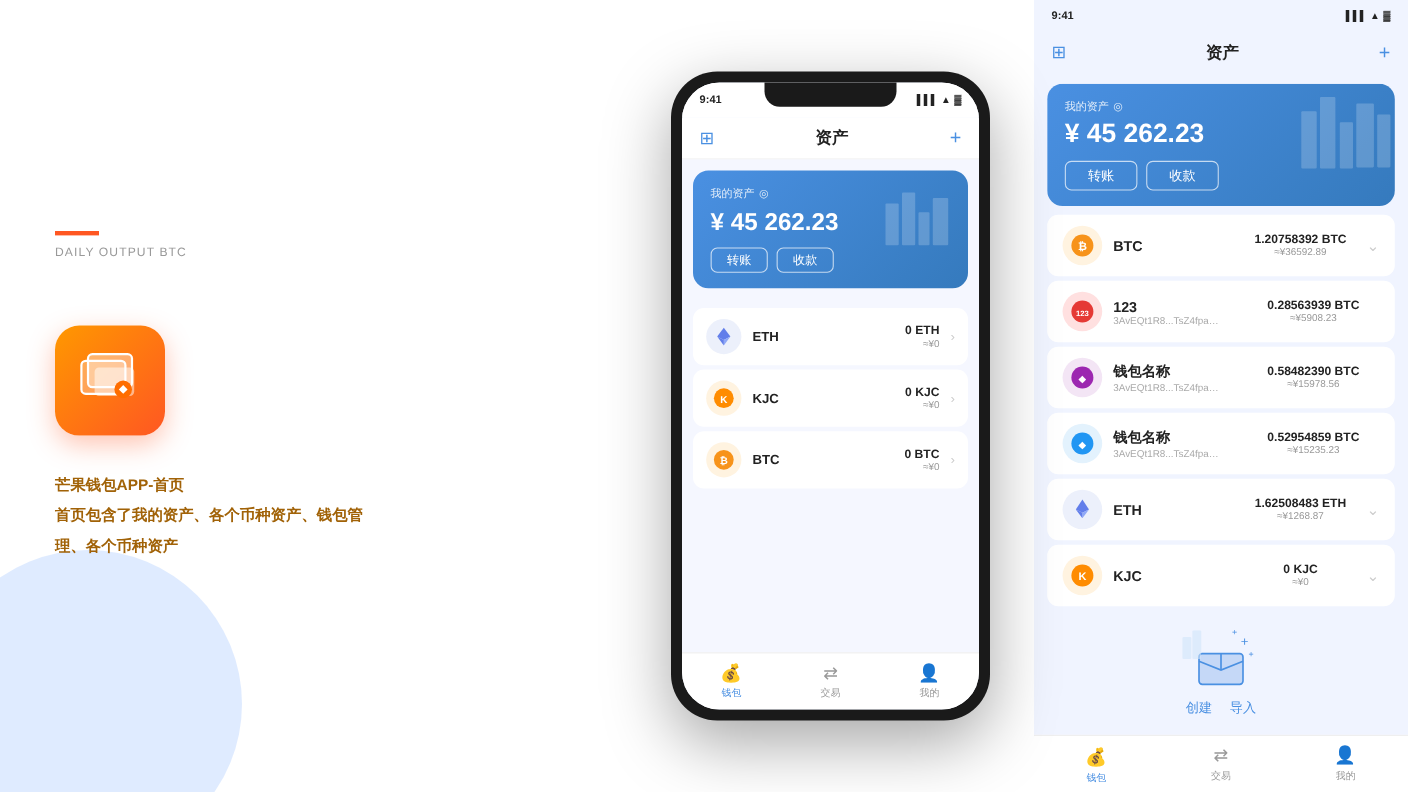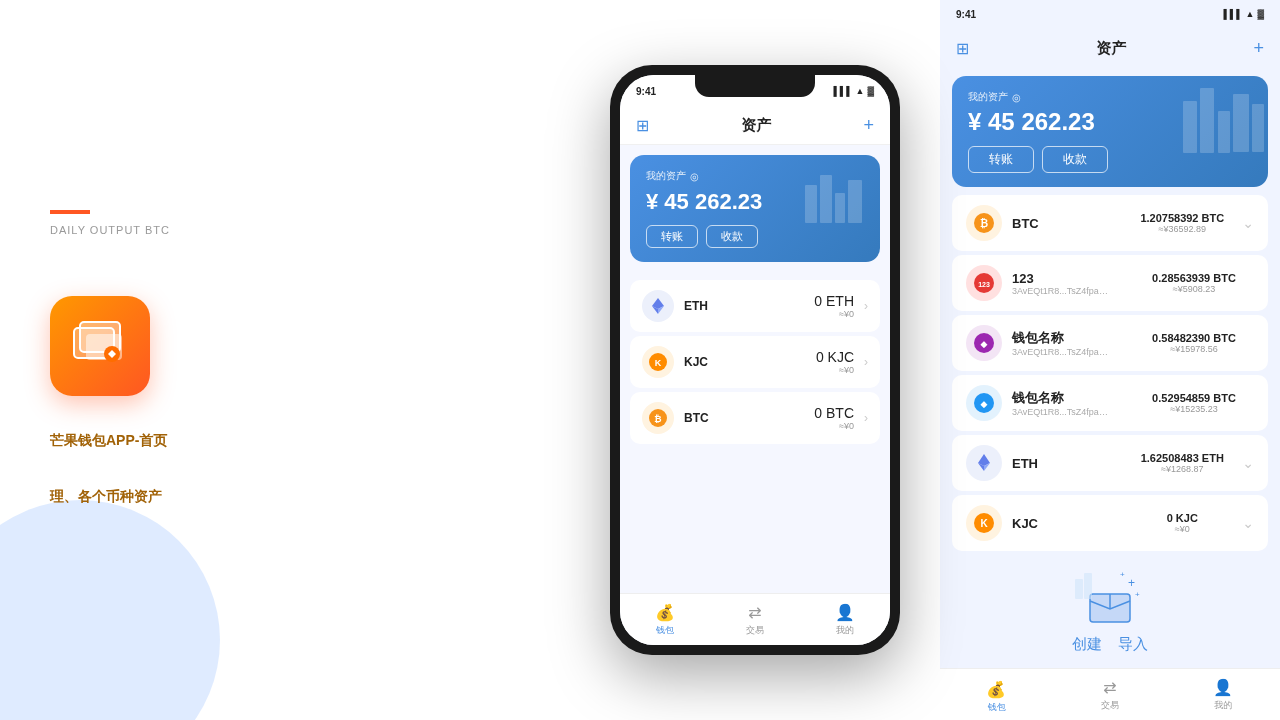--- a/index.html
+++ b/index.html
@@ -214,21 +214,21 @@
       justify-content: center;
       font-size: 16px;
       flex-shrink: 0;
     }
     .coin-icon.eth { background: #ecf0fb; color: #627eea; }
     .coin-icon.kjc { background: #fff3e0; color: #FF8C00; }
     .coin-icon.btc { background: #fff3e0; color: #F7931A; }
     .coin-name-col { flex: 1; }
     .coin-name { font-size: 12px; font-weight: 600; color: #222; }
     .coin-amount-col { text-align: right; }
-    .coin-amount { font-size: 14px; font-weight: 400; color: #222; }
+    .coin-amount { font-size: 11px; font-weight: 700; color: #222; }
     .coin-approx { font-size: 9px; color: #999; }
     .coin-arrow { color: #ccc; font-size: 12px; }
     .phone-tab-bar {
       height: 52px;
       background: #fff;
       display: flex;
       align-items: center;
       border-top: 1px solid #eee;
     }
     .phone-tab {
@@ -358,21 +358,21 @@
       font-size: 11px;
       color: #666;
       margin-bottom: 6px;
     }
     .eth-promo-links {
       display: flex;
       justify-content: center;
       gap: 16px;
     }
     .eth-promo-link {
-      font-size: 15px;
+      font-size: 12px;
       color: #4a90e2;
       cursor: pointer;
     }
     .right-tab-bar {
       height: 52px;
       background: #fff;
       display: flex;
       align-items: center;
       border-top: 1px solid #eee;
     }
@@ -407,21 +407,21 @@
     <svg viewBox="0 0 60 60" fill="none" xmlns="http://www.w3.org/2000/svg">
       <rect x="4" y="12" width="40" height="30" rx="4" fill="rgba(255,255,255,0.3)" stroke="white" stroke-width="2"></rect>
       <rect x="10" y="6" width="40" height="30" rx="4" fill="rgba(255,255,255,0.4)" stroke="white" stroke-width="2"></rect>
       <rect x="16" y="18" width="36" height="26" rx="4" fill="white" opacity="0.5"></rect>
       <circle cx="42" cy="38" r="8" fill="#FF6D00"></circle>
       <path d="M38 38 L42 34 L46 38 L42 42 Z" fill="white"></path>
     </svg>
   </div>
   <div class="app-desc">
     <span>芒果钱包APP-首页</span><br>
-    <br>
+    <span>首页包含了我的资产、各个币种资产、钱包管</span><br>
     <span>理、各个币种资产</span>
   </div>
 </div>
 
 <div class="phone-section">
   <div class="phone-outer">
     <div class="phone-notch"></div>
     <div class="phone-screen">
 
       <div class="phone-status-bar">

